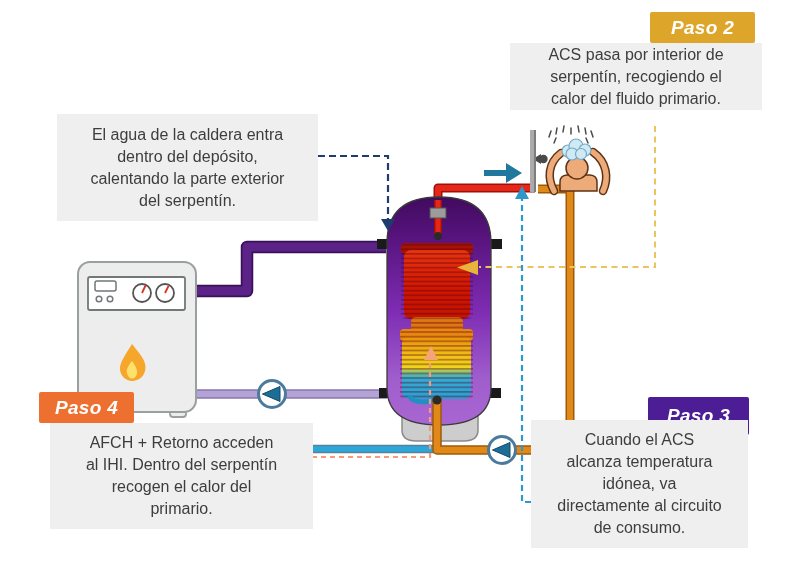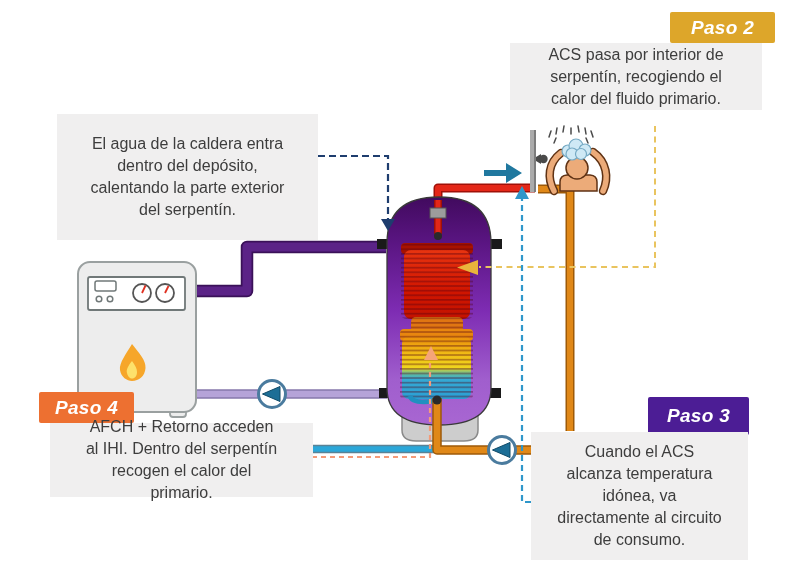--- a/index.html
+++ b/index.html
@@ -197,57 +197,57 @@
   <g>
     <path d="M303,457 H430 V359" fill="none" stroke="#f49b79" stroke-width="2.2" stroke-dasharray="5 4" style="stroke: rgb(244, 155, 121);"></path>
     <polygon points="424,360 438,360 431,346" fill="#f5a479"></polygon>
   </g>
 </svg>
 
 <div class="step">
   <div class="badge" style="left: 62px; top: 84px; width: 93px; height: 30px; background-color: #a16207; margin-top: 40px;">
     <span>Paso 1</span>
   </div>
-  <div class="box" style="left:57px;top:114px;width:261px;height:126px;">
+  <div class="box" style="left:57px;top:114px;width:261px;height:107px;">
     <span>El agua de la caldera entra
 dentro del depósito,
 calentando la parte exterior
 del serpentín.</span>
   </div>
 </div>
 
 <div class="step">
-  <div class="badge" style="left: 670px; top: 12px; width: 105px; height: 31px; background-color: rgb(221, 166, 42);">
+  <div class="badge" style="left: 650px; top: 12px; width: 105px; height: 31px; background-color: rgb(221, 166, 42);">
     <span>Paso 2</span>
   </div>
   <div class="box" style="left:510px;top:43px;width:252px;height:67px;">
     <span>ACS pasa por interior de
 serpentín, recogiendo el
 calor del fluido primario.</span>
   </div>
 </div>
 
 <div class="step">
   <div class="badge" style="left: 648px; top: 397px; width: 101px; height: 38px; background-color: #4c1d95;">
     <span>Paso 3</span>
   </div>
-  <div class="box" style="left:531px;top:432px;width:217px;height:128px;">
+  <div class="box" style="left:531px;top:420px;width:217px;height:128px;">
     <span>Cuando el ACS
 alcanza temperatura
 idónea, va
 directamente al circuito
 de consumo.</span>
   </div>
 </div>
 
 <div class="step">
   <div class="badge" style="left: 39px; top: 392px; width: 95px; height: 31px; background-color: rgb(237, 112, 49);">
     <span>Paso 4</span>
   </div>
-  <div class="box" style="left:50px;top:423px;width:263px;height:74px;">
+  <div class="box" style="left:50px;top:423px;width:263px;height:106px;">
     <span>AFCH + Retorno acceden
 al IHI. Dentro del serpentín
 recogen el calor del
 primario.</span>
   </div>
 </div>
 
 </div>
 
 </body></html>

